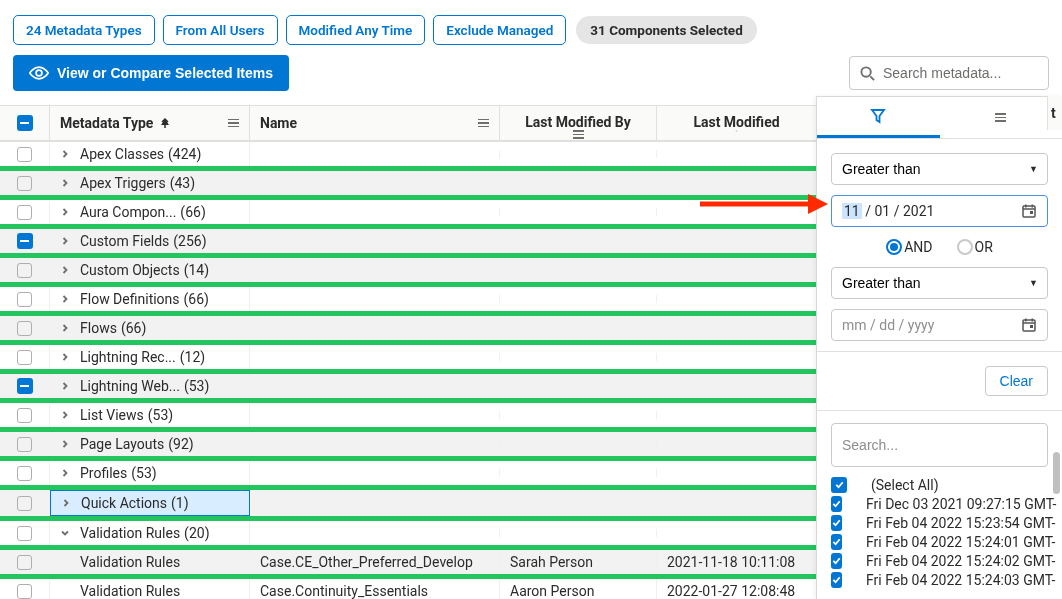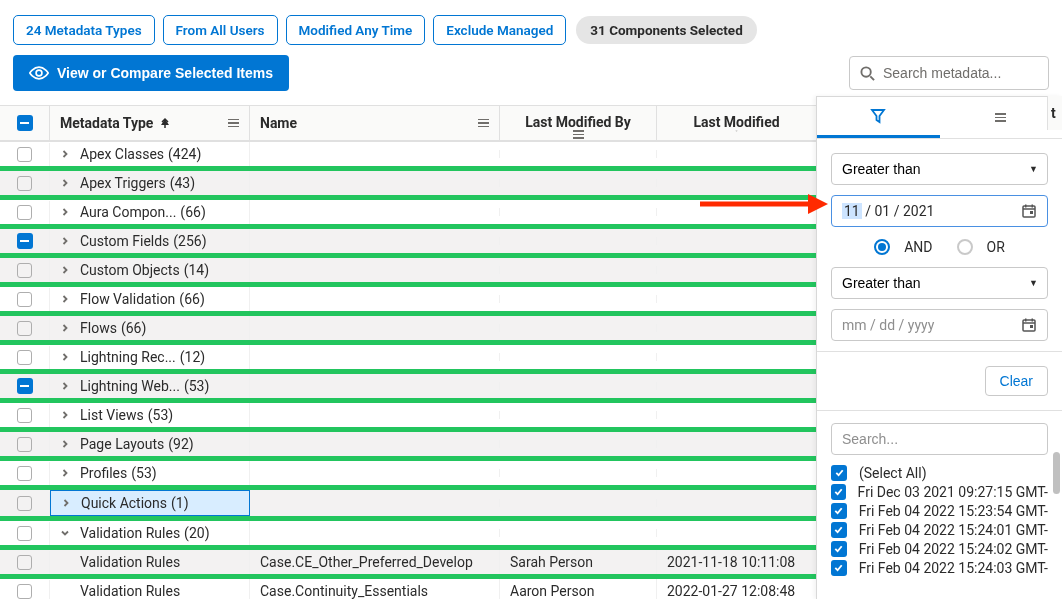--- a/index.html
+++ b/index.html
@@ -77,34 +77,34 @@
   .sel-wrap { position: relative; }
   .sel-wrap::after { content: "▼"; position: absolute; right: 10px; top: 50%; transform: translateY(-50%); font-size: 9px; color: #2b2b2b; pointer-events: none; }
   
   .date-input { width: 100%; border: 1.5px solid #4a90e2; border-radius: 4px; padding: 7px 10px; margin-top: 10px; display: flex; align-items: center; justify-content: space-between; font-size: 14px; }
   .date-input.plain { border: 1px solid #c9c9c9; }
   .date-input .hl { background: #cde4ff; padding: 0 2px; }
   .date-input .ph { color: #8e8e8e; }
   .cal-icon { color: #555; }
   
   .radio-row { display: flex; justify-content: center; gap: 24px; margin-top: 12px; margin-bottom: 12px; font-size: 14px; }
-  .radio-opt { display: flex; align-items: center; gap: 14px; justify-content: space-between; }
+  .radio-opt { display: flex; align-items: center; gap: 2px; justify-content: space-between; }
   .radio-outer { width: 16px; height: 16px; border-radius: 50%; border: 2px solid #c9c9c9; display: flex; align-items: center; justify-content: center; }
   .radio-outer.on { border-color: #0176d3; }
   .radio-inner { width: 8px; height: 8px; border-radius: 50%; background: #0176d3; }
   
   .clear-row { padding: 14px; display: flex; justify-content: flex-end; border-bottom: 1px solid #e0e0e0; }
   .clear-btn { border: 1px solid #c9c9c9; border-radius: 4px; padding: 6px 14px; color: #0176d3; background: #fff; font-size: 14px; cursor: pointer; }
   
   .panel-search { padding: 12px 14px 8px; }
-  .panel-search input { width: 100%; border: 1px solid #c9c9c9; border-radius: 4px; padding: 7px 10px; font-size: 14px; outline: none; }
+  .panel-search input { width: 100%; border: 1px solid #c9c9c9; border-radius: 4px; padding: 13px 10px; font-size: 14px; outline: none; }
   .panel-search input::placeholder { color: #8e8e8e; }
   
   .panel-list { padding: 0 14px; overflow: hidden; }
-  .panel-item { display: flex; align-items: center; gap: 12px; padding: 1.5px 0; font-size: 14px; white-space: nowrap; }
+  .panel-item { display: flex; align-items: center; gap: 24px; padding: 1.5px 0; font-size: 14px; white-space: nowrap; }
   
   .arrow-overlay {
     position: absolute;
     top: 190px;
     left: 700px;
     pointer-events: none;
     z-index: 30;
   }
   
   .truncate-col { position: absolute; top: 96px; right: 0; width: 15px; height: 34px; background: #fafaf9; border-left: 1px solid #e0e0e0; display: flex; align-items: center; padding-left: 3px; font-weight: 700; z-index: 5; }
@@ -270,21 +270,21 @@
       </div>
       <div class="tr">
         <div class="td td-check">
           <div class="chk-empty"></div>
         </div>
         <div class="td td-type">
           <svg width="10" height="10" viewBox="0 0 10 10">
             <path fill="none" stroke="#706e6b" stroke-width="1.8" d="M3.5 2 L6.5 5 L3.5 8"></path>
           </svg>
           <span class="type-label">
-            <span>Flow Validation</span>
+            <span>Flow Definitions</span>
             <span class="type-count">(66)</span>
           </span>
         </div>
         <div class="td td-name"></div>
         <div class="td td-modby"></div>
         <div class="td td-mod"></div>
       </div>
       <div class="tr grey">
         <div class="td td-check">
           <div class="chk-empty"></div>

